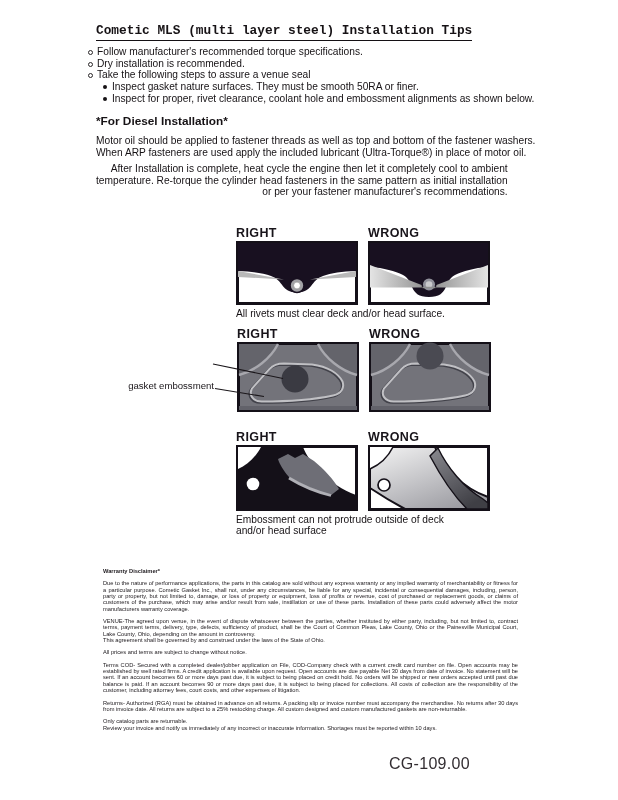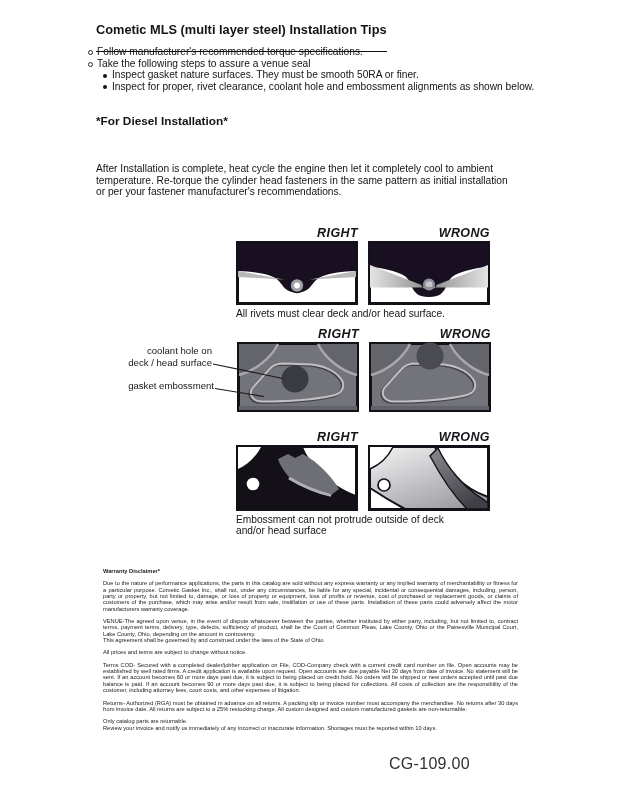--- a/index.html
+++ b/index.html
@@ -1,34 +1,34 @@
 <!DOCTYPE html>
 <html><head>
 <meta charset="utf-8">
 <style>
   html,body{margin:0;padding:0;background:#ffffff;}
   .page{position:relative;width:618px;height:800px;background:#ffffff;overflow:hidden;
         font-family:"Liberation Sans",sans-serif;color:#161215;}
   .title{position:absolute;left:96px;top:22px;margin:0;font-size:12.8px;font-weight:bold;}
-  .title .u{display:inline-block;border-bottom:1.6px solid #141014;padding-bottom:14px;}
+  .title .u{display:inline-block;border-bottom:1.6px solid #141014;padding-bottom:2px;font-family:Liberation Mono, monospace;}
 
   .tips{position:absolute;left:88px;top:46px;font-size:10.2px;line-height:11.7px;white-space:nowrap;}
   .tip-line{position:relative;padding-left:9px;}
   .tip-line .marker{position:absolute;left:0;top:3.8px;width:3.2px;height:3.2px;border:1px solid #2a2628;border-radius:50%;}
   .sub-line{margin-left:15px;position:relative;padding-left:9px;}
   .sub-line .marker{position:absolute;left:0;top:4.1px;width:4px;height:4px;background:#161215;border-radius:50%;border:none;}
 
   .diesel-heading{position:absolute;left:96px;top:114px;font-size:11.8px;font-weight:bold;margin:0;}
   .body-p{position:absolute;left:96px;margin:0;font-size:10.2px;line-height:11.7px;white-space:pre-line;}
-  #p1{top:135px;} #p2{top:163px;} #note{top:204px;}
+  #p1{top:135px;} #p2{top:163px;text-align:right;} #note{top:204px;}
 
   .dg-row{position:absolute;width:254px;}
   #row1{left:236px;top:226px;} #row2{left:237px;top:327px;} #row3{left:236px;top:430px;}
   .dg-labels{display:flex;height:14px;font-size:12.5px;font-weight:bold;letter-spacing:0.4px;color:#18141a;}
-  .dg-labels .lab{width:122px;text-align:right;font-style:italic;}
+  .dg-labels .lab{width:122px;text-align:left;}
   .dg-labels .lab + .lab{margin-left:10px;}
   .dg-boxes{display:flex;margin-top:1px;}
   .dg-boxes svg + svg{margin-left:10px;}
   .dg-caption{font-size:10.2px;margin-top:3px;white-space:pre-line;line-height:11.3px;}
   #row2 .dg-caption{margin-left:3px;}
 
   .side-label{position:absolute;text-align:right;font-size:9.6px;line-height:11.6px;white-space:pre-line;color:#1a161a;}
   #coolant-label{left:96px;top:345px;width:116px;}
   #embossment-label{left:96px;top:380px;width:118px;}
   #leader-svg{position:absolute;left:96px;top:340px;z-index:5;pointer-events:none;}
@@ -42,26 +42,29 @@
 </style>
 </head>
 <body>
 
 <div class="page">
 
   <h1 class="title"><span class="u">Cometic MLS (multi layer steel) Installation Tips</span></h1>
 
   <div class="tips">
     <div class="tip-line"><span class="marker"></span><span>Follow manufacturer's recommended torque specifications.</span></div>
+    <div class="tip-line"><span class="marker"></span><span>Dry installation is recommended.</span></div>
     <div class="tip-line"><span class="marker"></span><span>Take the following steps to assure a venue seal</span></div>
     <div class="sub-line"><span class="marker"></span><span>Inspect gasket nature surfaces.  They must be smooth 50RA or finer.</span></div>
     <div class="sub-line"><span class="marker"></span><span>Inspect for proper, rivet clearance, coolant hole and embossment alignments as shown below.</span></div>
   </div>
 
   <h2 class="diesel-heading">*For Diesel Installation*</h2>
+  <p class="body-p" id="p1">Motor oil should be applied to fastener threads as well as top and bottom of the fastener washers.
+When ARP fasteners are used apply the included lubricant (Ultra-Torque®) in place of motor oil.</p>
   <p class="body-p" id="p2">After Installation is complete, heat cycle the engine then let it completely cool to ambient
 temperature. Re-torque the cylinder head fasteners in the same pattern as initial installation
 or per your fastener manufacturer's recommendations.</p>
 
   <div class="dg-row" id="row1">
     <div class="dg-labels">
       <span class="lab">RIGHT</span>
       <span class="lab">WRONG</span>
     </div>
     <div class="dg-boxes">
@@ -120,22 +123,20 @@
         <path d="M120,2 L81,2 C88,16 104,29 120,33 Z" fill="#64646b"></path>
         <path d="M81,2 C88,16 104,29 120,33" stroke="#a8a8ae" stroke-width="2.4" fill="none"></path>
         <rect x="2" y="64" width="118" height="4" fill="#62626a"></rect>
         <path d="M23.5,60.5 C15,60.5 10.5,54 14,47.5 L31.5,28 C35,24 40,22.5 46,22.5 L74,23.5 C90,25.5 100.5,32.5 104.5,40.5 C106.5,46.5 104,52.5 95,54.5 C72,59.5 45,60.5 23.5,60.5 Z" stroke="#42424a" stroke-width="2.6" fill="none"></path>
         <path d="M23.5,60.5 C15,60.5 10.5,54 14,47.5 L31.5,28 C35,24 40,22.5 46,22.5 L74,23.5 C90,25.5 100.5,32.5 104.5,40.5 C106.5,46.5 104,52.5 95,54.5 C72,59.5 45,60.5 23.5,60.5 Z" stroke="#c0c0c4" stroke-width="2" fill="none" transform="translate(1,-1)"></path>
         <circle cx="61" cy="14" r="13.5" fill="#4a4a52"></circle>
       </svg>
     </div>
   </div>
 
-  <div class="side-label" id="coolant-label">coolant hole on
-deck / head surface</div>
   <div class="side-label" id="embossment-label">gasket embossment</div>
   <svg id="leader-svg" width="200" height="70" viewBox="0 0 200 70">
     <line x1="117" y1="24" x2="187" y2="38.5" stroke="#1a161a" stroke-width="1.1"></line>
     <line x1="119" y1="48.5" x2="168" y2="56.5" stroke="#1a161a" stroke-width="1.1"></line>
   </svg>
 
   <div class="dg-row" id="row3">
     <div class="dg-labels">
       <span class="lab">RIGHT</span>
       <span class="lab">WRONG</span>

